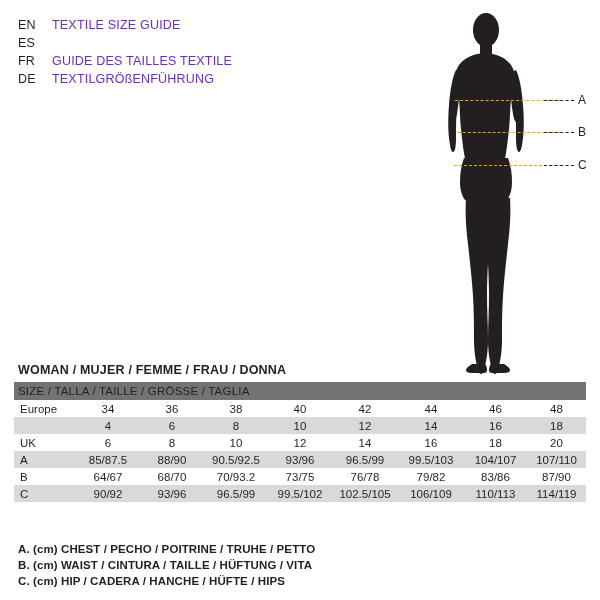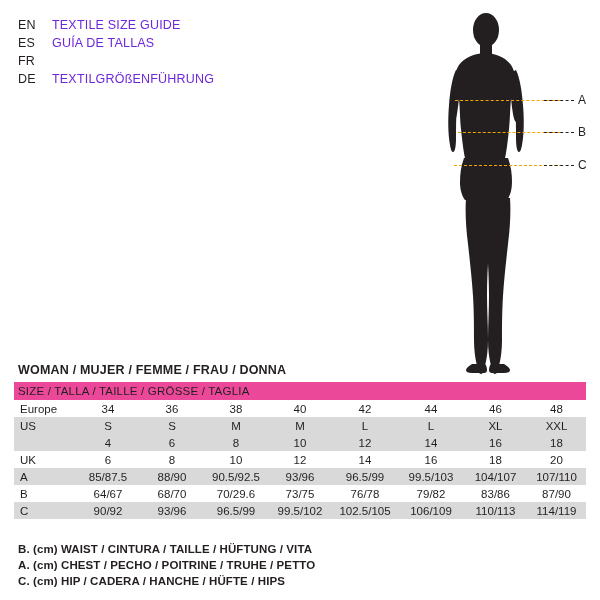--- a/index.html
+++ b/index.html
@@ -96,21 +96,21 @@
   }
   table.size-table td {
     height: 17px;
     padding: 0 4px;
     text-align: center;
     color: #231f20;
     white-space: nowrap;
     overflow: hidden;
   }
   table.size-table tr.header-row td {
-    background: #ec4899;
+    background: #737373;
     text-align: left;
     font-size: 11.5px;
     letter-spacing: .2px;
     height: 18px;
   }
   table.size-table td.rowlabel {
     text-align: left;
     padding-left: 6px;
   }
   tr.shade td { background: #d9d9d9; }
@@ -136,24 +136,24 @@
 
 <div class="page">
 
   <div class="lang-block">
     <div class="lang-row">
       <span class="lang-code">EN</span>
       <span class="lang-text">TEXTILE SIZE GUIDE</span>
     </div>
     <div class="lang-row">
       <span class="lang-code">ES</span>
-      <span class="lang-text">GUÍA DE TALLAS</span>
     </div>
     <div class="lang-row">
       <span class="lang-code">FR</span>
+      <span class="lang-text">GUIDE DES TAILLES TEXTILE</span>
     </div>
     <div class="lang-row">
       <span class="lang-code">DE</span>
       <span class="lang-text">TEXTILGRÖßENFÜHRUNG</span>
     </div>
   </div>
 
   <div class="figure-wrap">
     <svg class="figure-svg" width="175" height="368" viewBox="0 0 175 368">
       <g fill="#231f20">
@@ -252,31 +252,20 @@
           <td>34</td>
           <td>36</td>
           <td>38</td>
           <td>40</td>
           <td>42</td>
           <td>44</td>
           <td>46</td>
           <td>48</td>
         </tr>
 
-        <tr class="shade">
-          <td class="rowlabel">US</td>
-          <td>S</td>
-          <td>S</td>
-          <td>M</td>
-          <td>M</td>
-          <td>L</td>
-          <td>L</td>
-          <td>XL</td>
-          <td>XXL</td>
-        </tr>
 
         <tr class="shade">
           <td class="rowlabel"></td>
           <td>4</td>
           <td>6</td>
           <td>8</td>
           <td>10</td>
           <td>12</td>
           <td>14</td>
           <td>16</td>
@@ -304,21 +293,21 @@
           <td>96.5/99</td>
           <td>99.5/103</td>
           <td>104/107</td>
           <td>107/110</td>
         </tr>
 
         <tr class="plain">
           <td class="rowlabel">B</td>
           <td>64/67</td>
           <td>68/70</td>
-          <td>70/29.6</td>
+          <td>70/93.2</td>
           <td>73/75</td>
           <td>76/78</td>
           <td>79/82</td>
           <td>83/86</td>
           <td>87/90</td>
         </tr>
 
         <tr class="shade">
           <td class="rowlabel">C</td>
           <td>90/92</td>
@@ -328,18 +317,18 @@
           <td>102.5/105</td>
           <td>106/109</td>
           <td>110/113</td>
           <td>114/119</td>
         </tr>
       </tbody>
     </table>
   </div>
 
   <div class="footnotes">
+    <div class="footnote">A. (cm) CHEST / PECHO / POITRINE / TRUHE / PETTO</div>
     <div class="footnote">B. (cm) WAIST / CINTURA / TAILLE / HÜFTUNG / VITA</div>
-    <div class="footnote">A. (cm) CHEST / PECHO / POITRINE / TRUHE / PETTO</div>
     <div class="footnote">C. (cm) HIP / CADERA / HANCHE / HÜFTE / HIPS</div>
   </div>
 
 </div>
 
 </body></html>

